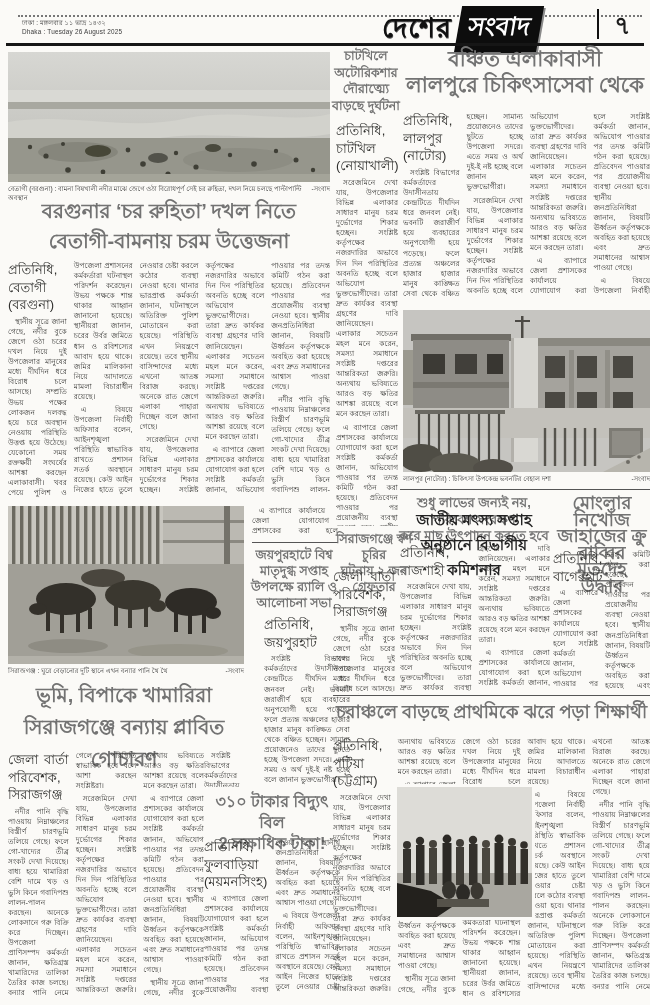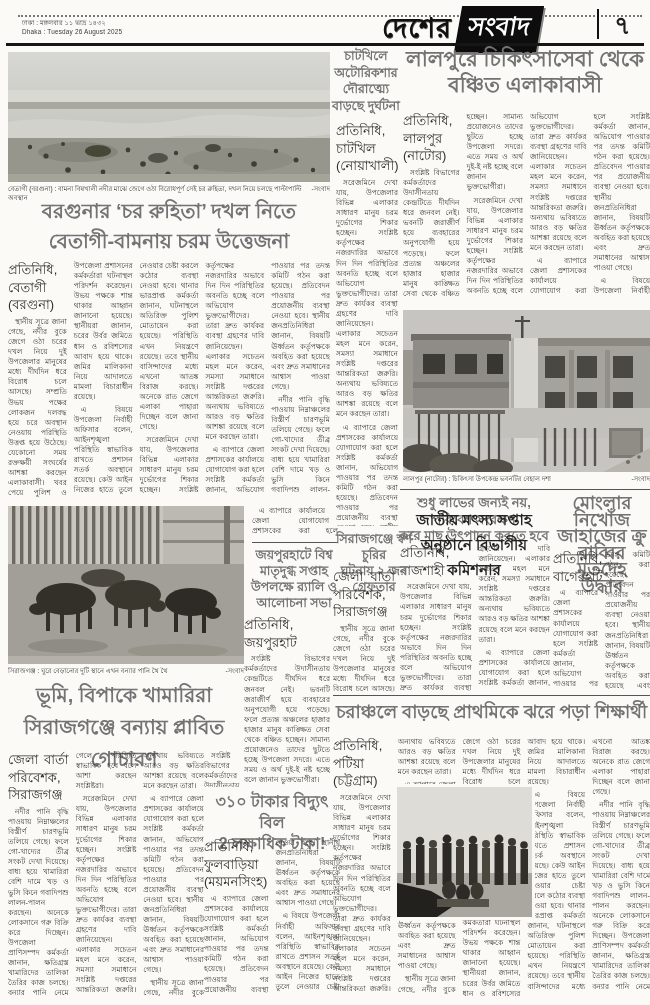--- a/index.html
+++ b/index.html
@@ -181,21 +181,21 @@
     <p>সরেজমিনে দেখা যায়, উপজেলার বিভিন্ন এলাকার সাধারণ মানুষ চরম দুর্ভোগের শিকার হচ্ছেন। সংশ্লিষ্ট কর্তৃপক্ষের নজরদারির অভাবে দিন দিন পরিস্থিতির অবনতি হচ্ছে বলে অভিযোগ ভুক্তভোগীদের। তারা দ্রুত কার্যকর ব্যবস্থা গ্রহণের দাবি জানিয়েছেন। এলাকার সচেতন মহল মনে করেন, সমস্যা সমাধানে সংশ্লিষ্ট দপ্তরের আন্তরিকতা জরুরি। অন্যথায় ভবিষ্যতে আরও বড় ক্ষতির আশঙ্কা রয়েছে বলে মনে করছেন তারা।</p>
     <p>এ ব্যাপারে জেলা প্রশাসকের কার্যালয়ে যোগাযোগ করা হলে সংশ্লিষ্ট কর্মকর্তা জানান, অভিযোগ পাওয়ার পর তদন্ত কমিটি গঠন করা হয়েছে। প্রতিবেদন পাওয়ার পর প্রয়োজনীয় ব্যবস্থা নেওয়া হবে। স্থানীয় জনপ্রতিনিধিরা জানান, বিষয়টি ঊর্ধ্বতন কর্তৃপক্ষকে অবহিত করা হয়েছে এবং দ্রুত সমাধানের আশ্বাস পাওয়া গেছে।</p>
     <p>স্থানীয় সূত্রে জানা গেছে, নদীর বুকে জেগে ওঠা চরের দখল নিয়ে দুই উপজেলার মানুষের মধ্যে দীর্ঘদিন ধরে বিরোধ চলে আসছে। সম্প্রতি উভয় পক্ষের লোকজন দলবদ্ধ হয়ে চরে অবস্থান নেওয়ায় পরিস্থিতি উত্তপ্ত হয়ে উঠেছে। যেকোনো সময় রক্তক্ষয়ী সংঘর্ষের আশঙ্কা করছেন এলাকাবাসী। খবর পেয়ে পুলিশ ও উপজেলা প্রশাসনের কর্মকর্তারা ঘটনাস্থল পরিদর্শন করেছেন। উভয় পক্ষকে শান্ত থাকার আহ্বান জানানো হয়েছে। স্থানীয়রা জানান, চরের উর্বর জমিতে ধান ও রবিশস্যের আবাদ হয়ে থাকে। জমির মালিকানা নিয়ে আদালতে মামলা বিচারাধীন রয়েছে।</p>
   </div>
   <div class="abs bt" style="left:204px;top:751px;width:44px;height:36px;">
     <p>সংশ্লিষ্ট বিভাগের কর্মকর্তাদের উদাসীনতায় কেন্দ্রটিতে দীর্ঘদিন ধরে জনবল নেই। ভবনটি জরাজীর্ণ হয়ে ব্যবহারের অনুপযোগী হয়ে পড়েছে। ফলে প্রত্যন্ত অঞ্চলের হাজার হাজার মানুষ কাঙ্ক্ষিত সেবা থেকে বঞ্চিত হচ্ছেন। সামান্য প্রয়োজনেও তাদের ছুটতে হচ্ছে উপজেলা সদরে। এতে সময় ও অর্থ দুই-ই নষ্ট হচ্ছে বলে জানান ভুক্তভোগীরা।</p>
   </div>
 
   <div class="abs thin" style="left:252px;top:542px;width:86px;"></div>
   <div class="abs hl" style="left:248px;top:547px;width:92px;font-size:12.5px;line-height:16px;">জয়পুরহাটে বিশ্ব মাতৃদুগ্ধ সপ্তাহ উপলক্ষে র‌্যালি ও আলোচনা সভা</div>
-  <div class="abs bt" style="left:244px;top:616px;width:86px;height:170px;">
+  <div class="abs bt" style="left:264px;top:616px;width:86px;height:170px;">
     <p class="dl">প্রতিনিধি, জয়পুরহাট</p>
     <p>সংশ্লিষ্ট বিভাগের কর্মকর্তাদের উদাসীনতায় কেন্দ্রটিতে দীর্ঘদিন ধরে জনবল নেই। ভবনটি জরাজীর্ণ হয়ে ব্যবহারের অনুপযোগী হয়ে পড়েছে। ফলে প্রত্যন্ত অঞ্চলের হাজার হাজার মানুষ কাঙ্ক্ষিত সেবা থেকে বঞ্চিত হচ্ছেন। সামান্য প্রয়োজনেও তাদের ছুটতে হচ্ছে উপজেলা সদরে। এতে সময় ও অর্থ দুই-ই নষ্ট হচ্ছে বলে জানান ভুক্তভোগীরা।</p>
     <p>সরেজমিনে দেখা যায়, উপজেলার বিভিন্ন এলাকার সাধারণ মানুষ চরম দুর্ভোগের শিকার হচ্ছেন। সংশ্লিষ্ট কর্তৃপক্ষের নজরদারির অভাবে দিন দিন পরিস্থিতির অবনতি হচ্ছে বলে অভিযোগ ভুক্তভোগীদের। তারা দ্রুত কার্যকর ব্যবস্থা গ্রহণের দাবি জানিয়েছেন। এলাকার সচেতন মহল মনে করেন, সমস্যা সমাধানে সংশ্লিষ্ট দপ্তরের আন্তরিকতা জরুরি। অন্যথায় ভবিষ্যতে আরও বড় ক্ষতির আশঙ্কা রয়েছে বলে মনে করছেন তারা।</p>
   </div>
   <div class="abs hl" style="left:204px;top:791px;width:136px;font-size:16px;line-height:21px;">
     <span>৩১০ টাকার বিদ্যুৎ বিল</span>
     <span>2 লক্ষাধিক টাকা!</span>
   </div>
   <div class="abs bt c2" style="left:204px;top:838px;width:136px;height:163px;">
     <p class="dl">প্রতিনিধি, ফুলবাড়িয়া (ময়মনসিংহ)</p>
@@ -206,22 +206,22 @@
 
   <div class="abs hl" style="left:331px;top:48px;width:70px;font-size:12.5px;line-height:16.5px;">চাটখিলে অটোরিকশার দৌরাত্ম্যে বাড়ছে দুর্ঘটনা</div>
   <div class="abs bt" style="left:336px;top:122px;width:62px;height:404px;">
     <p class="dl">প্রতিনিধি, চাটখিল (নোয়াখালী)</p>
     <p>সরেজমিনে দেখা যায়, উপজেলার বিভিন্ন এলাকার সাধারণ মানুষ চরম দুর্ভোগের শিকার হচ্ছেন। সংশ্লিষ্ট কর্তৃপক্ষের নজরদারির অভাবে দিন দিন পরিস্থিতির অবনতি হচ্ছে বলে অভিযোগ ভুক্তভোগীদের। তারা দ্রুত কার্যকর ব্যবস্থা গ্রহণের দাবি জানিয়েছেন। এলাকার সচেতন মহল মনে করেন, সমস্যা সমাধানে সংশ্লিষ্ট দপ্তরের আন্তরিকতা জরুরি। অন্যথায় ভবিষ্যতে আরও বড় ক্ষতির আশঙ্কা রয়েছে বলে মনে করছেন তারা।</p>
     <p>এ ব্যাপারে জেলা প্রশাসকের কার্যালয়ে যোগাযোগ করা হলে সংশ্লিষ্ট কর্মকর্তা জানান, অভিযোগ পাওয়ার পর তদন্ত কমিটি গঠন করা হয়েছে। প্রতিবেদন পাওয়ার পর প্রয়োজনীয় ব্যবস্থা নেওয়া হবে। স্থানীয় জনপ্রতিনিধিরা জানান, বিষয়টি ঊর্ধ্বতন কর্তৃপক্ষকে অবহিত করা হয়েছে এবং দ্রুত সমাধানের আশ্বাস পাওয়া গেছে।</p>
 
   </div>
 
   <div class="abs hl" style="left:400px;top:46px;width:250px;font-size:21px;line-height:26px;">
+    <span>বঞ্চিত এলাকাবাসী</span>
     <span>লালপুরে চিকিৎসাসেবা থেকে</span>
-    <span>বঞ্চিত এলাকাবাসী</span>
   </div>
   <div class="abs bt c4" style="left:403px;top:112px;width:247px;height:194px;">
     <p class="dl">প্রতিনিধি, লালপুর (নাটোর)</p>
     <p>সংশ্লিষ্ট বিভাগের কর্মকর্তাদের উদাসীনতায় কেন্দ্রটিতে দীর্ঘদিন ধরে জনবল নেই। ভবনটি জরাজীর্ণ হয়ে ব্যবহারের অনুপযোগী হয়ে পড়েছে। ফলে প্রত্যন্ত অঞ্চলের হাজার হাজার মানুষ কাঙ্ক্ষিত সেবা থেকে বঞ্চিত হচ্ছেন। সামান্য প্রয়োজনেও তাদের ছুটতে হচ্ছে উপজেলা সদরে। এতে সময় ও অর্থ দুই-ই নষ্ট হচ্ছে বলে জানান ভুক্তভোগীরা।</p>
     <p>সরেজমিনে দেখা যায়, উপজেলার বিভিন্ন এলাকার সাধারণ মানুষ চরম দুর্ভোগের শিকার হচ্ছেন। সংশ্লিষ্ট কর্তৃপক্ষের নজরদারির অভাবে দিন দিন পরিস্থিতির অবনতি হচ্ছে বলে অভিযোগ ভুক্তভোগীদের। তারা দ্রুত কার্যকর ব্যবস্থা গ্রহণের দাবি জানিয়েছেন। এলাকার সচেতন মহল মনে করেন, সমস্যা সমাধানে সংশ্লিষ্ট দপ্তরের আন্তরিকতা জরুরি। অন্যথায় ভবিষ্যতে আরও বড় ক্ষতির আশঙ্কা রয়েছে বলে মনে করছেন তারা।</p>
     <p>এ ব্যাপারে জেলা প্রশাসকের কার্যালয়ে যোগাযোগ করা হলে সংশ্লিষ্ট কর্মকর্তা জানান, অভিযোগ পাওয়ার পর তদন্ত কমিটি গঠন করা হয়েছে। প্রতিবেদন পাওয়ার পর প্রয়োজনীয় ব্যবস্থা নেওয়া হবে। স্থানীয় জনপ্রতিনিধিরা জানান, বিষয়টি ঊর্ধ্বতন কর্তৃপক্ষকে অবহিত করা হয়েছে এবং দ্রুত সমাধানের আশ্বাস পাওয়া গেছে।</p>
     <p>এ বিষয়ে উপজেলা নির্বাহী অফিসার বলেন, আইনশৃঙ্খলা পরিস্থিতি স্বাভাবিক রাখতে প্রশাসন সতর্ক অবস্থানে রয়েছে। কেউ আইন নিজের হাতে তুলে নেওয়ার চেষ্টা করলে কঠোর ব্যবস্থা নেওয়া হবে। থানার ভারপ্রাপ্ত কর্মকর্তা জানান, ঘটনাস্থলে অতিরিক্ত পুলিশ মোতায়েন করা হয়েছে। পরিস্থিতি এখন নিয়ন্ত্রণে রয়েছে। তবে স্থানীয় বাসিন্দাদের মধ্যে এখনো আতঙ্ক বিরাজ করছে। অনেকে রাত জেগে এলাকা পাহারা দিচ্ছেন বলে জানা গেছে।</p>
   </div>
   <div class="abs ph" style="left:403px;top:310px;">
     <svg width="247" height="162" viewBox="0 0 247 162">

